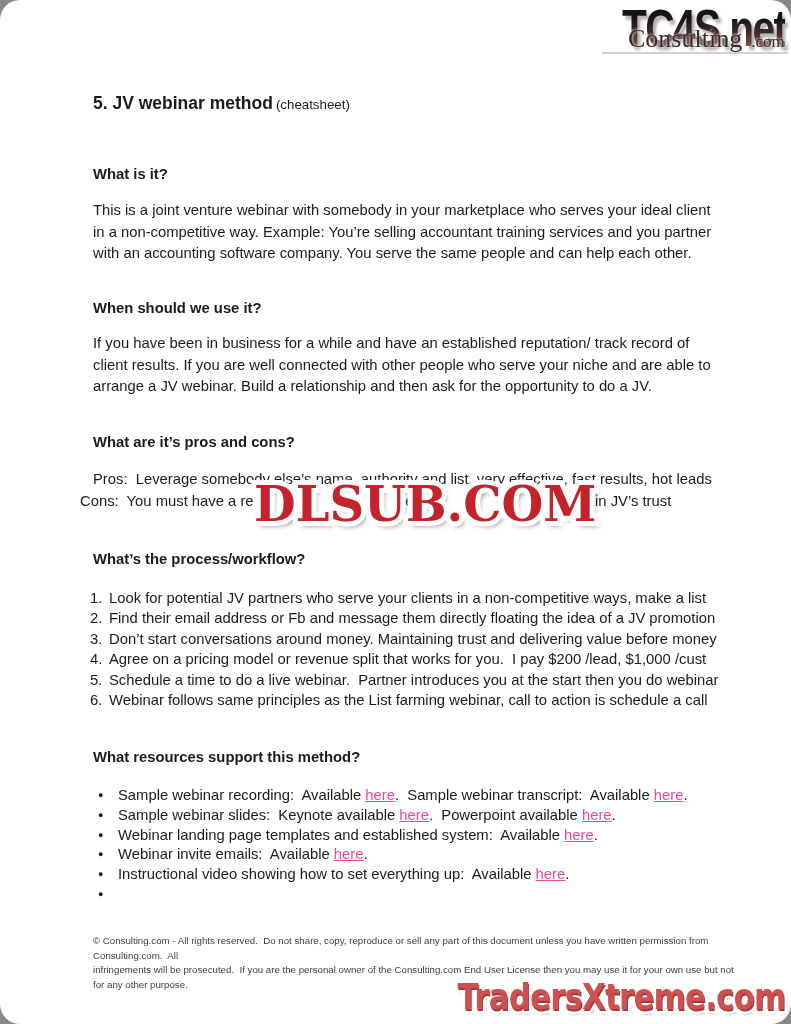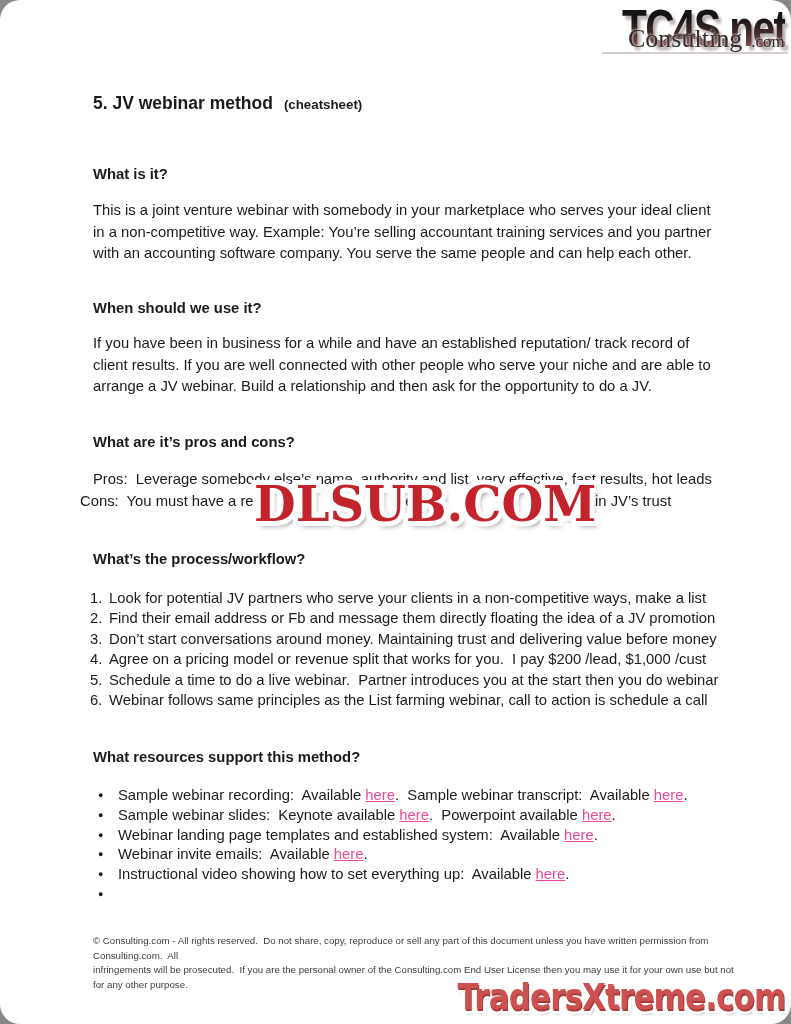--- a/index.html
+++ b/index.html
@@ -24,21 +24,21 @@
     position:absolute;left:628px;top:26px;z-index:2;
     font-family:"Liberation Serif",serif;font-size:26px;color:#352e2e;line-height:1;
     text-shadow:1px 1px 2px rgba(255,255,255,.65),-1px -1px 2px rgba(255,255,255,.65);
     white-space:nowrap;
   }
   .logo-overlay .suffix{font-size:17px;padding-left:9px;}
   .logo-underline{position:absolute;left:602px;top:52px;width:186px;height:2px;background:#d7cfcf;z-index:3;}
 
   
   .doc-title{position:absolute;left:93px;top:93px;font-size:17.5px;font-weight:bold;white-space:nowrap;}
-  .doc-title .suffix{font-size:13.3px;font-weight:bold;margin-left:11px;}
+  .doc-title .suffix{font-size:13.3px;font-weight:normal;margin-left:3px;}
   .heading{position:absolute;left:93px;font-size:14.8px;font-weight:bold;white-space:pre-wrap;}
   .para{position:absolute;left:93px;font-size:14.8px;}
   .tline{line-height:21.5px;white-space:pre-wrap;}
 
   .prosline{position:absolute;left:93px;top:471px;font-size:14.8px;white-space:pre-wrap;}
   .consline{position:absolute;left:80px;top:493px;width:620px;height:18px;font-size:14.8px;z-index:1;}
   .consline .frag{position:absolute;top:0;white-space:pre-wrap;}
 
   .steps{position:absolute;left:90px;top:588px;font-size:14.8px;}
   .step{display:flex;line-height:20.4px;white-space:pre-wrap;}

